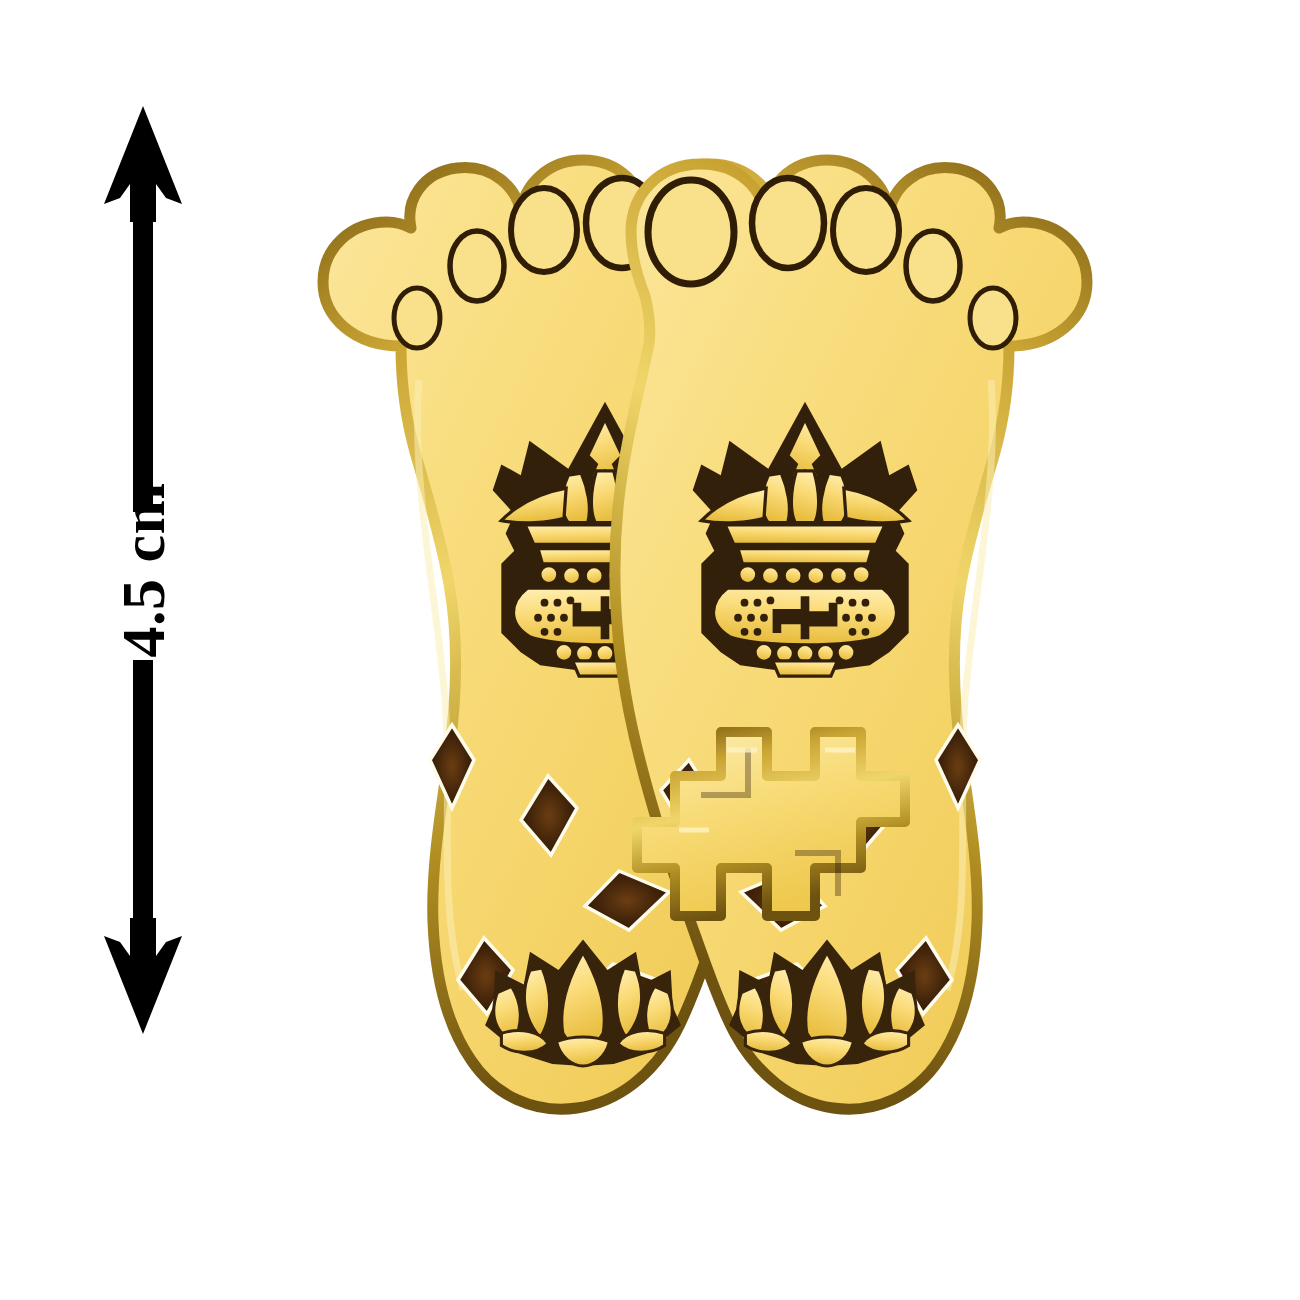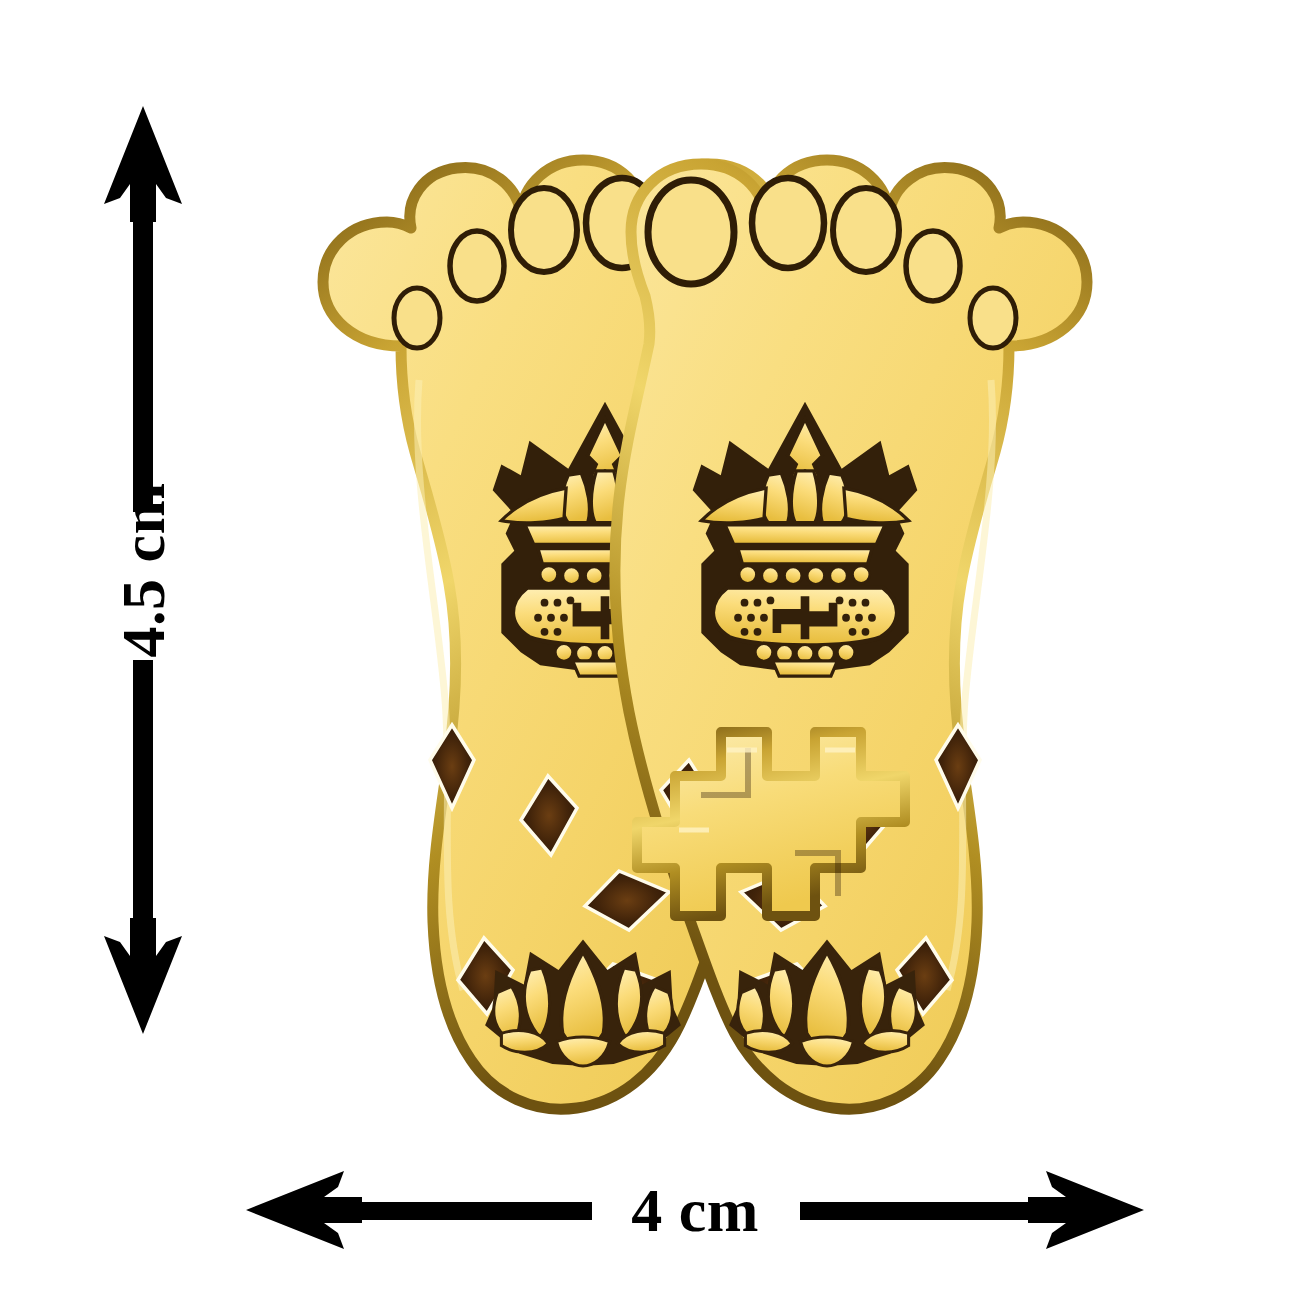--- a/index.html
+++ b/index.html
@@ -89,33 +89,20 @@
 
       <rect x="55" y="112" width="20" height="300" fill="#000000"></rect>
 
       <rect x="55" y="560" width="20" height="262" fill="#000000"></rect>
 
       <path d="M65 934 L104 836 L88 842 L78 856 L78 818 L52 818 L52 856 L42 842 L26 836 Z" fill="#000000"></path>
     </svg>
     <span class="dim-label">4.5 cm</span>
   </div>
 
-  <div id="horizontal-dimension">
-    <svg class="dim-svg" viewBox="0 0 910 140" preserveAspectRatio="none">
-
-      <path d="M6 70 L104 31 L98 47 L84 57 L122 57 L122 83 L84 83 L98 93 L104 109 Z" fill="#000000"></path>
-
-      <rect x="112" y="62" width="240" height="18" fill="#000000"></rect>
-
-      <rect x="560" y="62" width="240" height="18" fill="#000000"></rect>
-
-      <path d="M904 70 L806 31 L812 47 L826 57 L788 57 L788 83 L826 83 L812 93 L806 109 Z" fill="#000000"></path>
-    </svg>
-    <span class="dim-label">4 cm</span>
-  </div>
 
   <div id="paduka-figure">
     <svg id="paduka-svg" viewBox="0 0 1000 1060">
       <defs>
 
         <linearGradient id="goldBody" x1="0" y1="0" x2="1" y2="1">
           <stop offset="0%" stop-color="#FBE69C"></stop>
           <stop offset="28%" stop-color="#F9DE81"></stop>
           <stop offset="62%" stop-color="#F5D469"></stop>
           <stop offset="100%" stop-color="#EDC74F"></stop>

